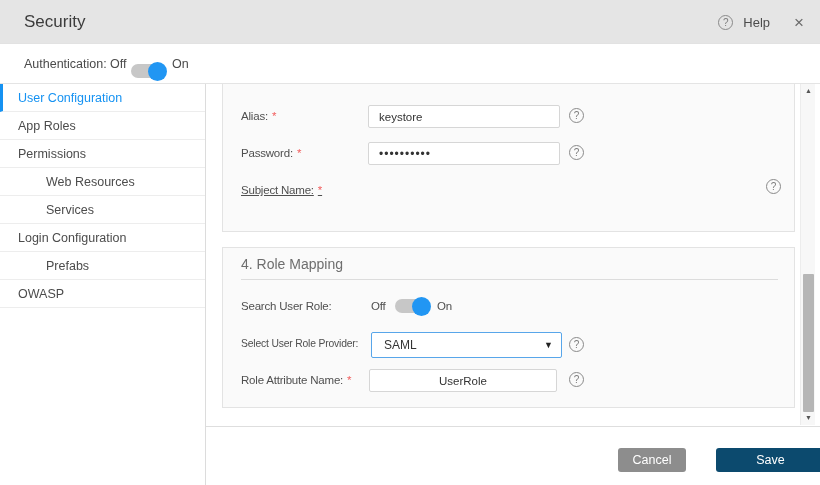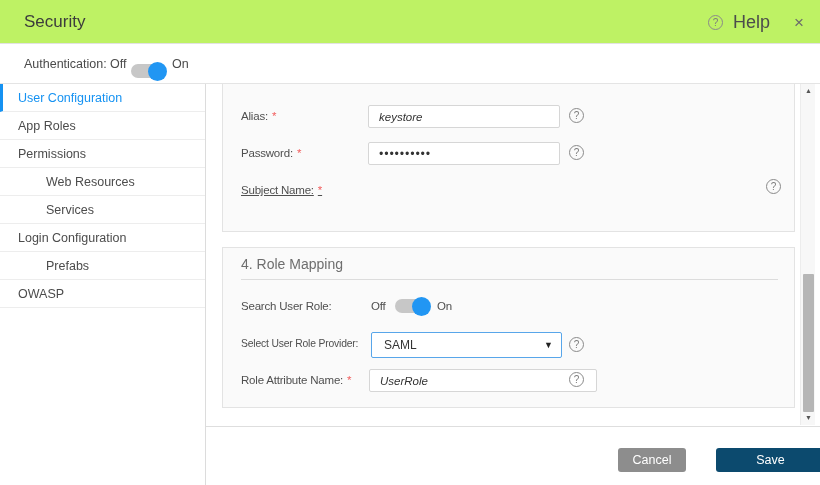--- a/index.html
+++ b/index.html
@@ -1,26 +1,26 @@
 <!DOCTYPE html>
 <html><head>
 <meta charset="utf-8">
 <style>
   * { margin:0; padding:0; box-sizing:border-box; }
   html,body { width:820px; height:485px; background:#fff; }
   body { font-family:"Liberation Sans","DejaVu Sans",sans-serif; position:relative; overflow:hidden; }
   .root { position:absolute; inset:0; width:820px; height:485px; background:#fff; }
 
   
-  .hdr { position:absolute; left:0; top:0; width:820px; height:44px; background:#bef264; border-bottom:1px solid #e2e2e2; }
+  .hdr { position:absolute; left:0; top:0; width:820px; height:44px; background:#e5e5e5; border-bottom:1px solid #e2e2e2; }
   .hdr-title { position:absolute; left:24px; top:0; line-height:44px; font-size:17px; color:#3c3c3c; }
   .hdr-right { position:absolute; right:16px; top:0; height:44px; display:flex; align-items:center; gap:10px; }
   .help-circle { display:inline-flex; width:15px; height:15px; border:1px solid #8a8a8a; border-radius:50%;
                  align-items:center; justify-content:center; font-size:10px; color:#7c7c7c; }
-  .hdr-help-label { font-size:18px; color:#4c4c4c; }
+  .hdr-help-label { font-size:13px; color:#4c4c4c; }
   .hdr-close { font-size:17px; color:#6b6b6b; margin-left:14px; cursor:pointer; line-height:1; }
 
   
   .authbar { position:absolute; left:0; top:44px; width:820px; height:40px; background:#fff; border-bottom:1px solid #e4e4e4; }
   .auth-label { position:absolute; left:24px; top:0; line-height:40px; font-size:12.5px; color:#4a4a4a; }
   .tgl-off, .tgl-on { position:absolute; top:0; line-height:40px; font-size:12.5px; color:#4a4a4a; }
   .authbar .tgl-off { left:110px; } .authbar .tgl-on { left:172px; }
   .toggle { position:absolute; width:34px; height:14px; border-radius:8px; background:#c7c7c7; cursor:pointer; }
   .authbar .toggle { left:131px; top:20px; }
   .toggle .knob { position:absolute; width:19px; height:19px; border-radius:50%; background:#2196f3; top:-2.5px; right:-2px; }
@@ -35,21 +35,21 @@
   
   .content { position:absolute; left:206px; top:84px; width:594px; height:342px; background:#fff; overflow:hidden; }
   .card { position:absolute; left:16px; width:573px; background:#fafafa; border:1px solid #e3e3e3; }
   .card1 { top:0; height:148px; border-top:none; }
   .card2 { top:163px; height:161px; }
 
   .flabel { position:absolute; font-size:11.5px; letter-spacing:-0.2px; color:#4f4f4f; white-space:nowrap; }
   .flabel.long { transform:scaleX(0.9); transform-origin:left center; }
   .req { color:#f25f5f; margin-left:4px; font-size:11.5px; }
   .tinput { position:absolute; height:23px; border:1px solid #d6d6d6; border-radius:2px; background:#fff;
-            font-family:inherit; font-size:11.5px; color:#333; padding:0 10px; outline:none;font-style:italic; }
+            font-family:inherit; font-size:11.5px; color:#333; padding:0 10px; outline:none; }
   .pw { letter-spacing:1px; font-size:12px; }
   .tarea { position:absolute; border:1px solid #d6d6d6; border-radius:2px; background:#fff; font-family:inherit;
            font-size:11px; color:#333; padding:3px 8px; outline:none; resize:vertical; }
   .help-pos { position:absolute; }
 
   .sec-title { position:absolute; left:18px; top:8px; font-size:14px; color:#6e6e6e; }
   .sec-divider { position:absolute; left:18px; top:31px; width:537px; height:1px; background:#dcdcdc; }
 
   .selectbox { position:absolute; height:26px; border:1px solid #58a6ea; border-radius:2px; background:#fff;
                font-size:12px; color:#333; line-height:24px; padding-left:12px; cursor:pointer; }
@@ -129,21 +129,21 @@
       <span class="flabel" style="left:214px; top:52px;">On</span>
 
       <span class="flabel long" style="left:18px; top:89px;">Select User Role Provider:</span>
       <div class="selectbox" style="left:148px; top:84px; width:191px;">
         <span>SAML</span>
         <span class="arrow">▼</span>
       </div>
       <span class="help-circle help-pos" style="left:346px; top:89px;">?</span>
 
       <span class="flabel" style="left:18px; top:126px;"><span>Role Attribute Name:</span><span class="req">*</span></span>
-      <input class="tinput" style="left: 146px; top: 121px; width: 228px;" value="UserRole">
+      <input class="tinput" style="left: 146px; top: 121px; width: 188px; text-align: center;" value="UserRole">
       <span class="help-circle help-pos" style="left:346px; top:124px;">?</span>
     </div>
   </div>
 
   <div class="vscroll">
     <div class="vs-arrow vs-up">▲</div>
     <div class="vs-thumb"></div>
     <div class="vs-arrow vs-down">▼</div>
   </div>
 

